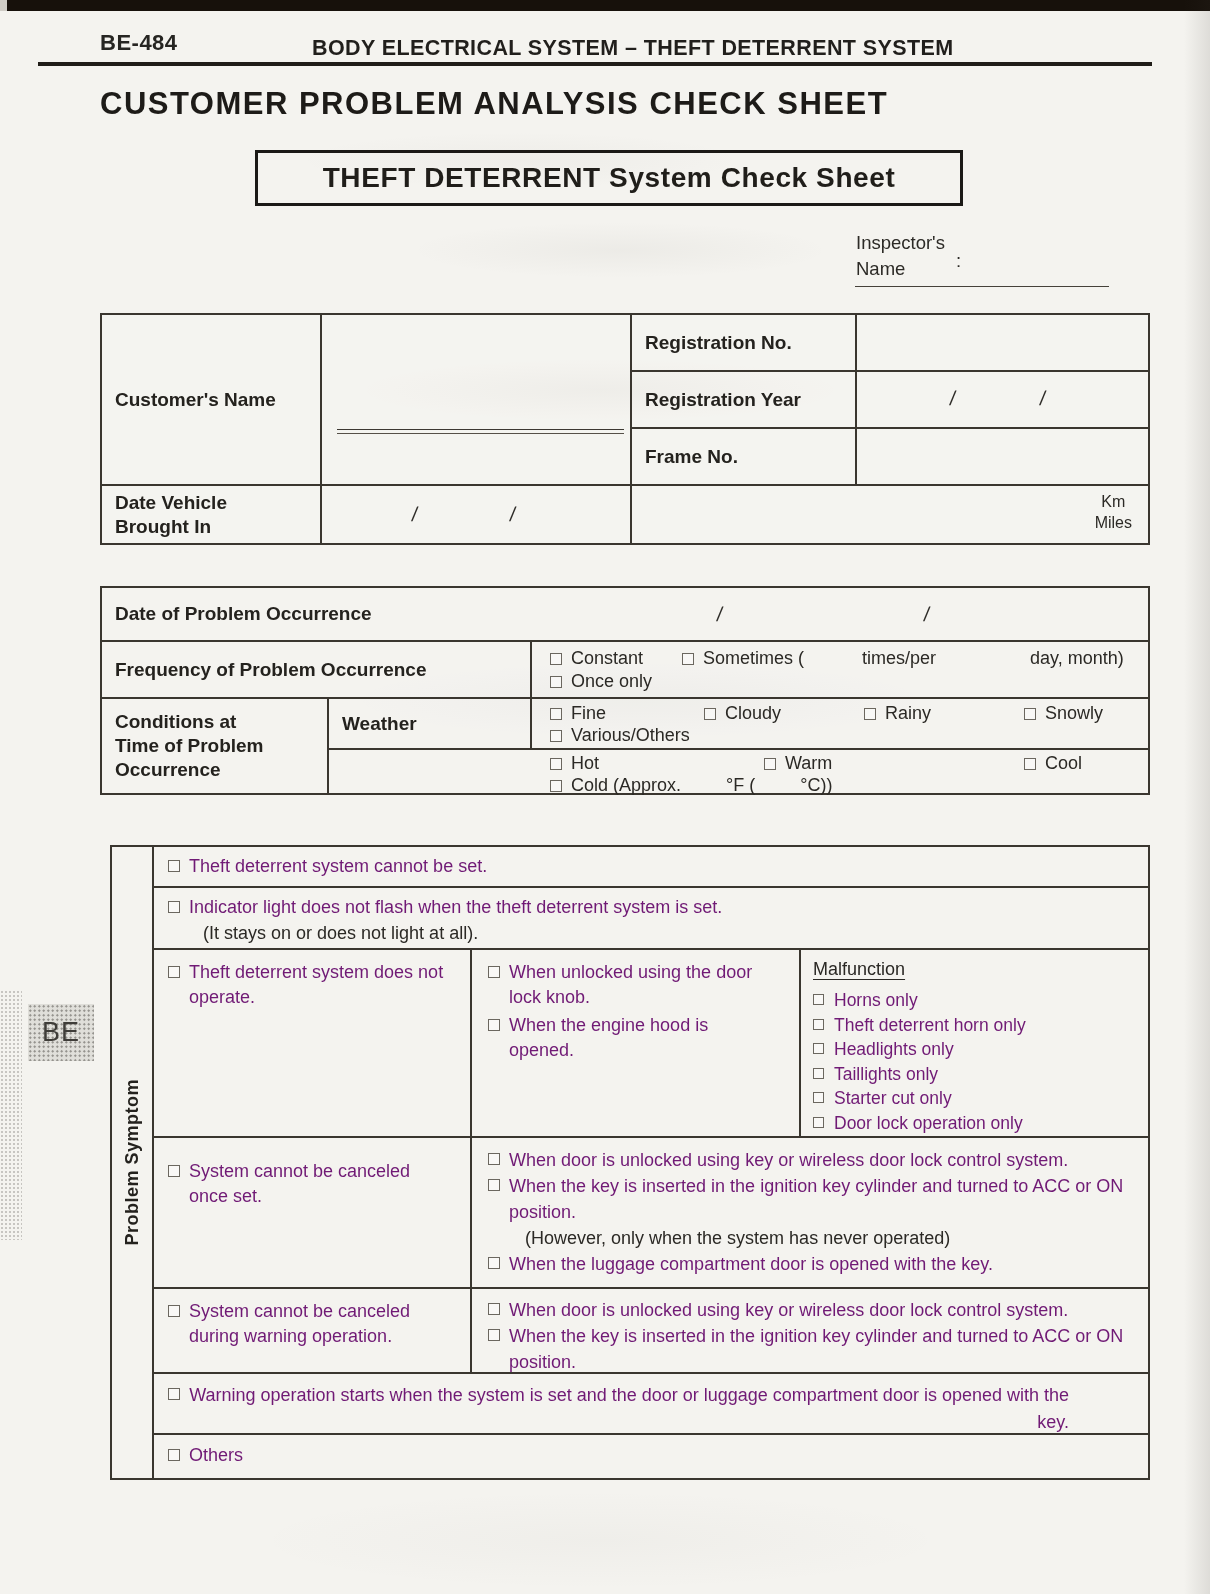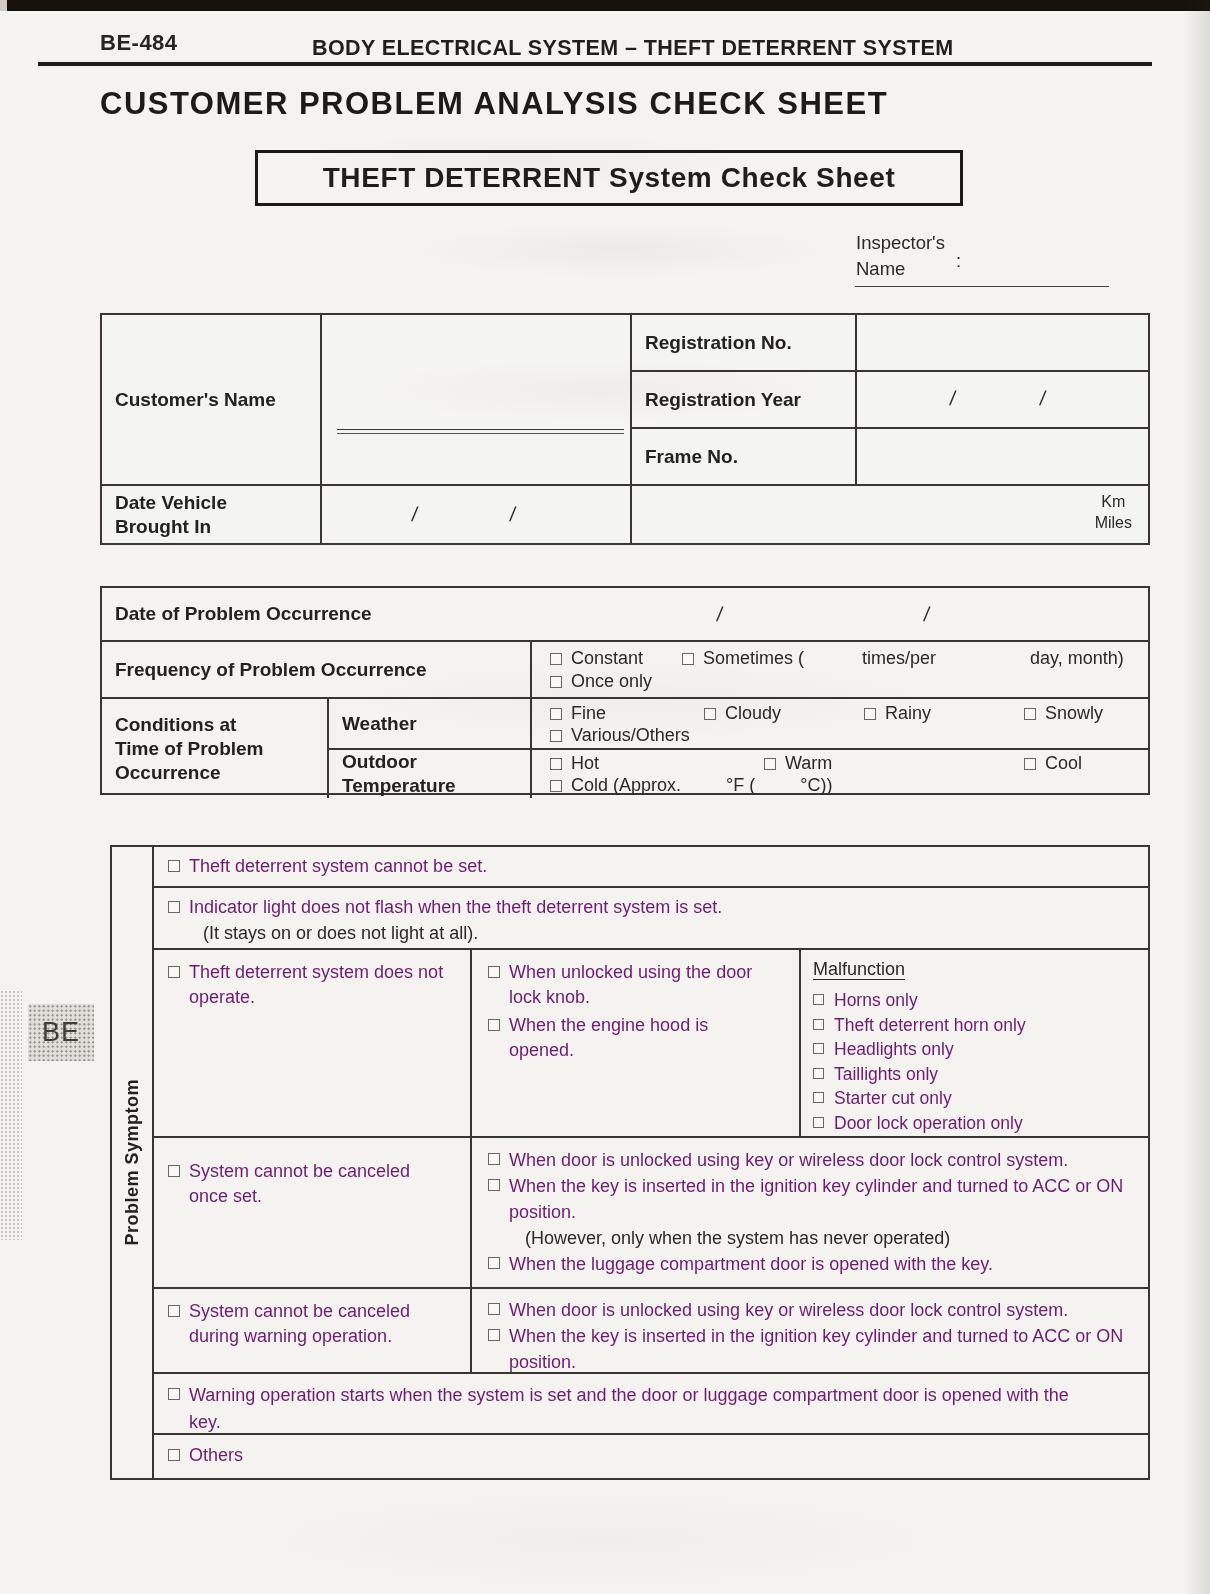--- a/index.html
+++ b/index.html
@@ -201,24 +201,20 @@
       </span>
       <span class="opt" style="left:492px;top:4px;">
         <span class="cb"></span>
         <span>Snowly</span>
       </span>
       <span class="opt" style="left:18px;top:26px;">
         <span class="cb"></span>
         <span>Various/Others</span>
       </span>
     </div>
-    <div class="cell br lab col" style="grid-column:2;grid-row:4;">
-      <span>Outdoor</span>
-      <span>Temperature</span>
-    </div>
     <div class="cell" style="grid-column:3;grid-row:4;">
       <span class="opt" style="left:18px;top:3px;">
         <span class="cb"></span>
         <span>Hot</span>
       </span>
       <span class="opt" style="left:232px;top:3px;">
         <span class="cb"></span>
         <span>Warm</span>
       </span>
       <span class="opt" style="left:492px;top:3px;">
@@ -331,21 +327,21 @@
         </div>
       <div class="item" style="line-height:26px;">
           <span class="cb"></span>
         <span style="max-width:618px;">When the key is inserted in the ignition key cylinder and turned to ACC or ON position.</span>
         </div>
     </div>
 
     <div class="cell bb pad" style="grid-column:2/5;grid-row:6;padding-top:8px;">
       <div class="item" style="line-height:27px;">
           <span class="cb"></span>
-        <span style="max-width:880px;">Warning operation starts when the system is set and the door or luggage compartment door is opened with the key.</span>
+        <span style="max-width:880px;text-align:right;">Warning operation starts when the system is set and the door or luggage compartment door is opened with the key.</span>
         </div>
     </div>
 
     <div class="cell pad" style="grid-column:2/5;grid-row:7;padding-top:8px;">
       <div class="item">
           <span class="cb"></span>
         <span>Others</span>
         </div>
     </div>
   </div>

